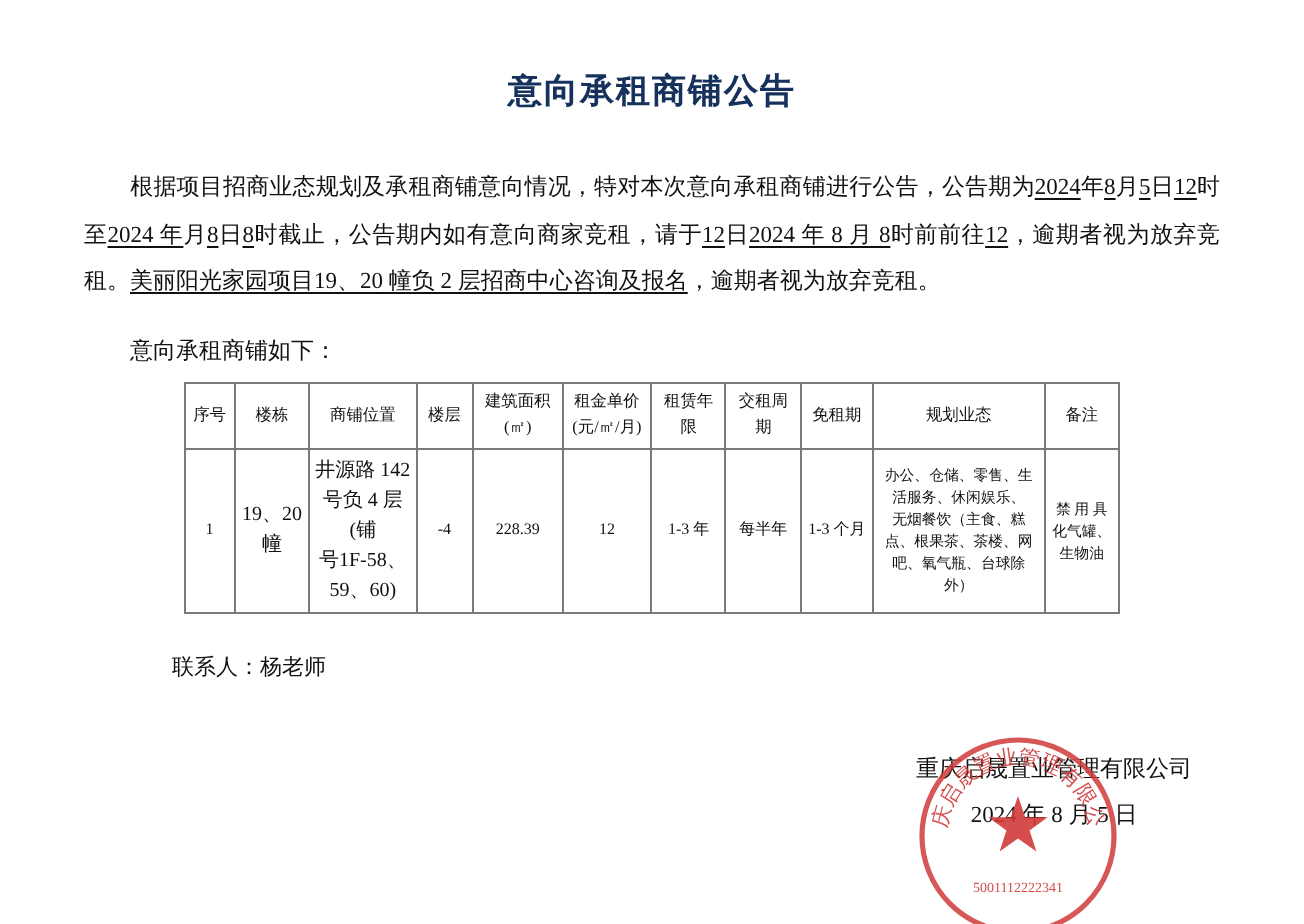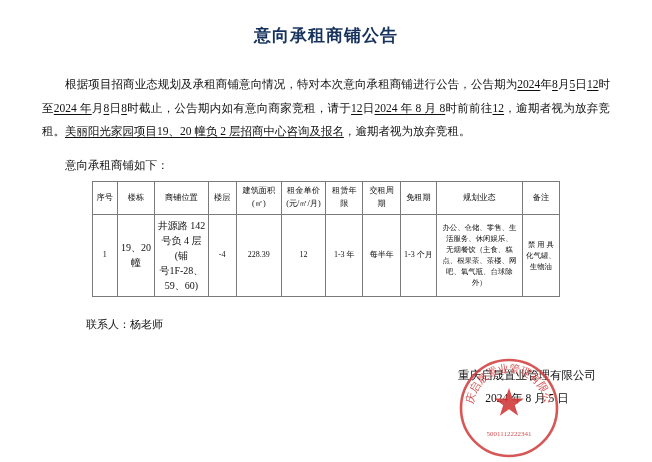--- a/index.html
+++ b/index.html
@@ -20,21 +20,21 @@
     width: 652px;
     height: 462px;
     box-sizing: border-box;
     padding: 0;
   }
   .doc-title {
     text-align: center;
     font-size: 17px;
     font-weight: bold;
     letter-spacing: 1px;
-    margin-top: 24px;
+    margin-top: 34px;
     color: #16325c;
     font-family: "Liberation Serif", "DejaVu Serif", serif;
   }
   .body-text {
     margin: 26px 42px 4px 42px;
     font-size: 11.5px;
     line-height: 2.05;
     text-align: justify;
     text-justify: inter-ideograph;
     color: #111;
@@ -142,21 +142,21 @@
         <th style="width:42px"><span>备注</span></th>
       </tr>
     </thead>
     <tbody>
       <tr>
         <td>1</td>
         <td class="cell-sm">19、20 幢</td>
         <td class="cell-sm">
           <div>井源路 142</div>
           <div>号负 4 层(铺</div>
-          <div>号1F-28、</div>
+          <div>号1F-58、</div>
           <div>59、60)</div>
         </td>
         <td>-4</td>
         <td>228.39</td>
         <td>12</td>
         <td>1-3 年</td>
         <td>每半年</td>
         <td>1-3 个月</td>
         <td class="cell-wrap">
           <div>办公、仓储、零售、生活服务、休闲娱乐、</div>

